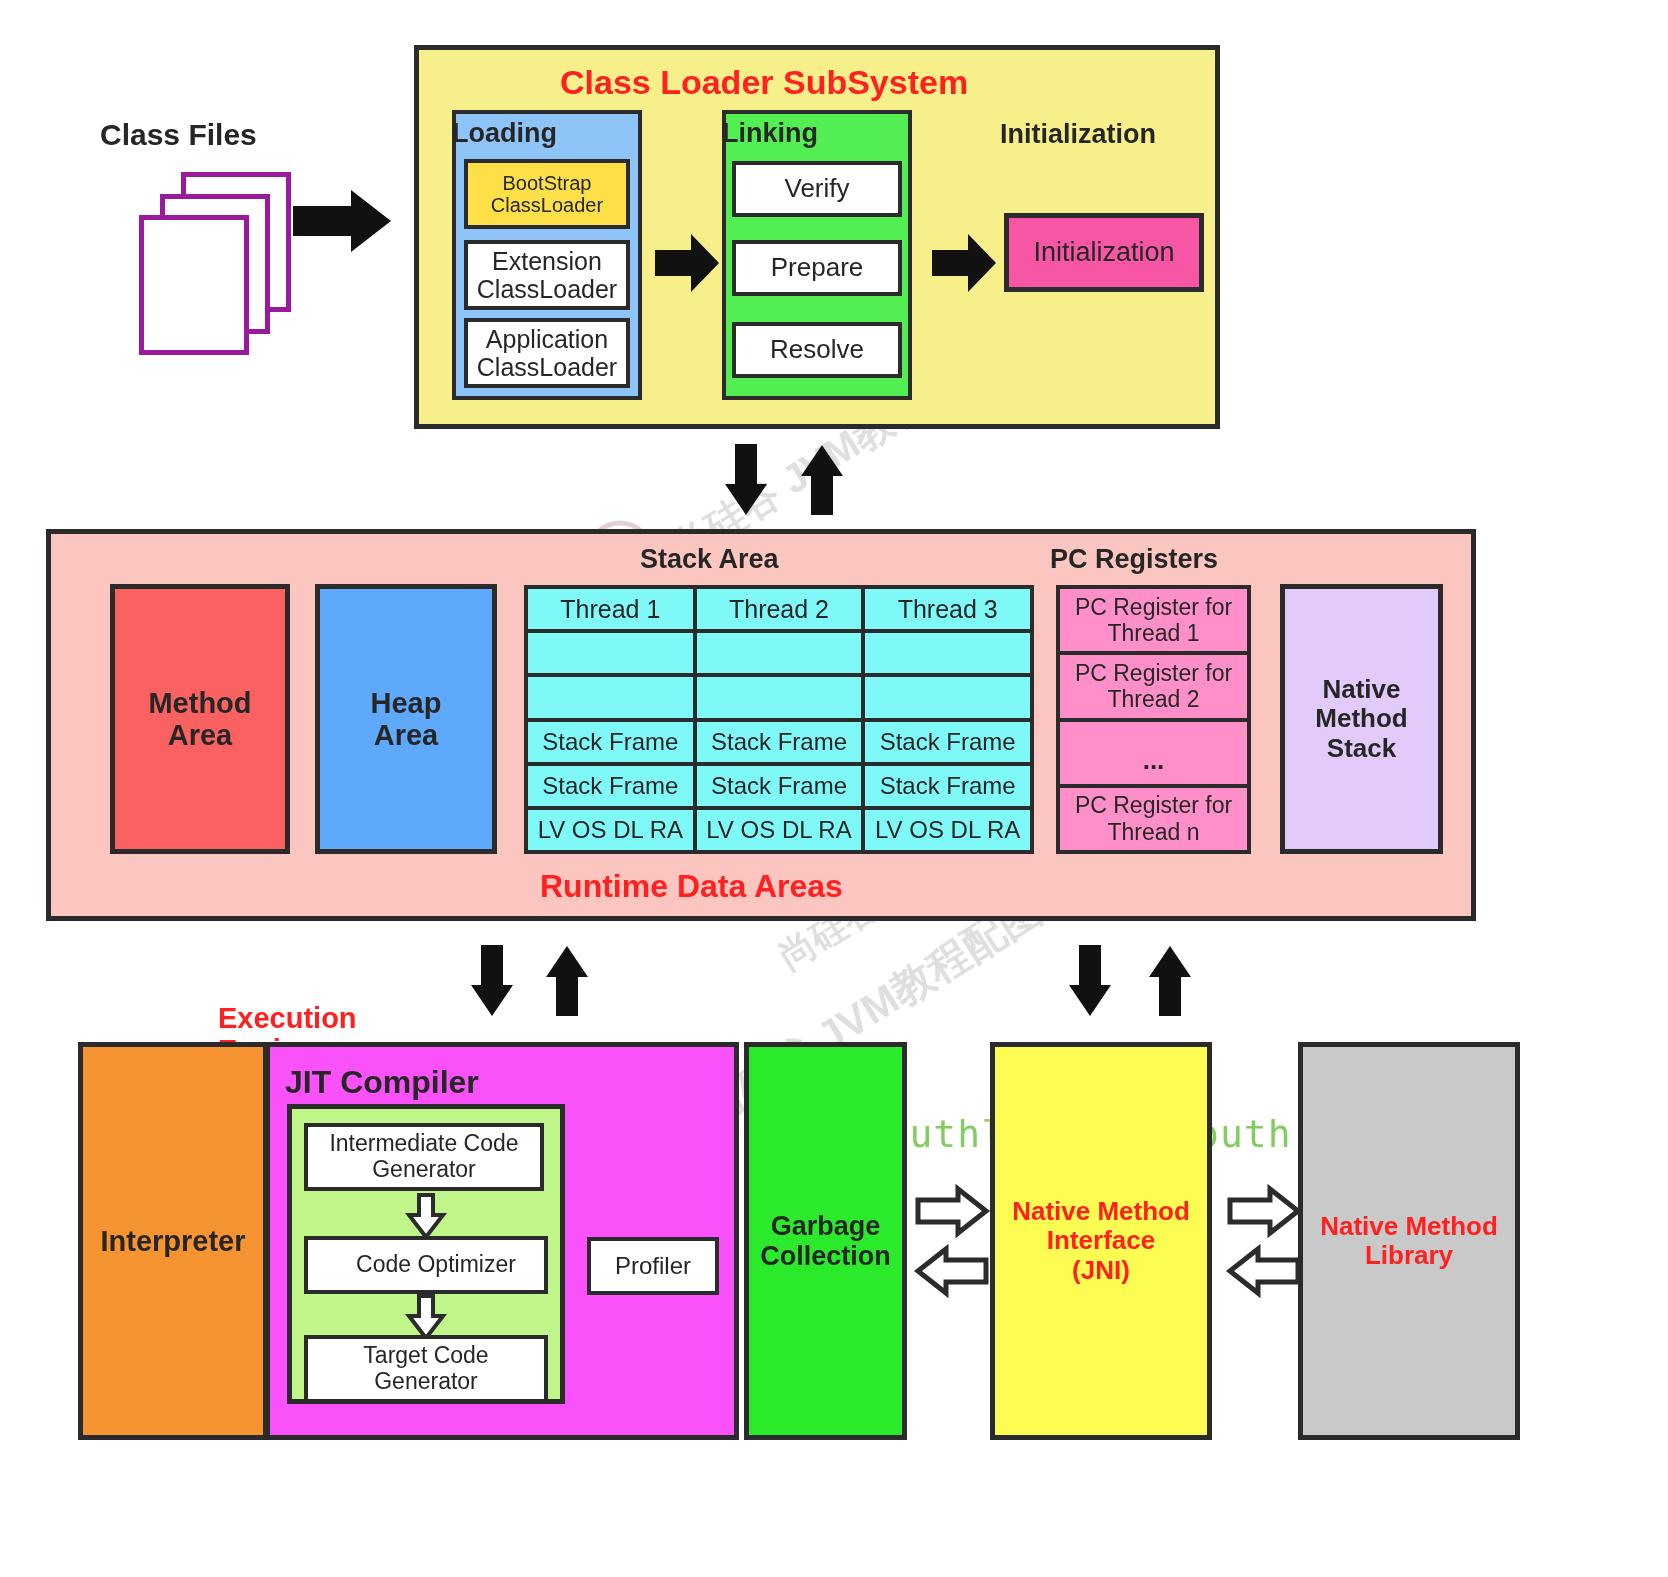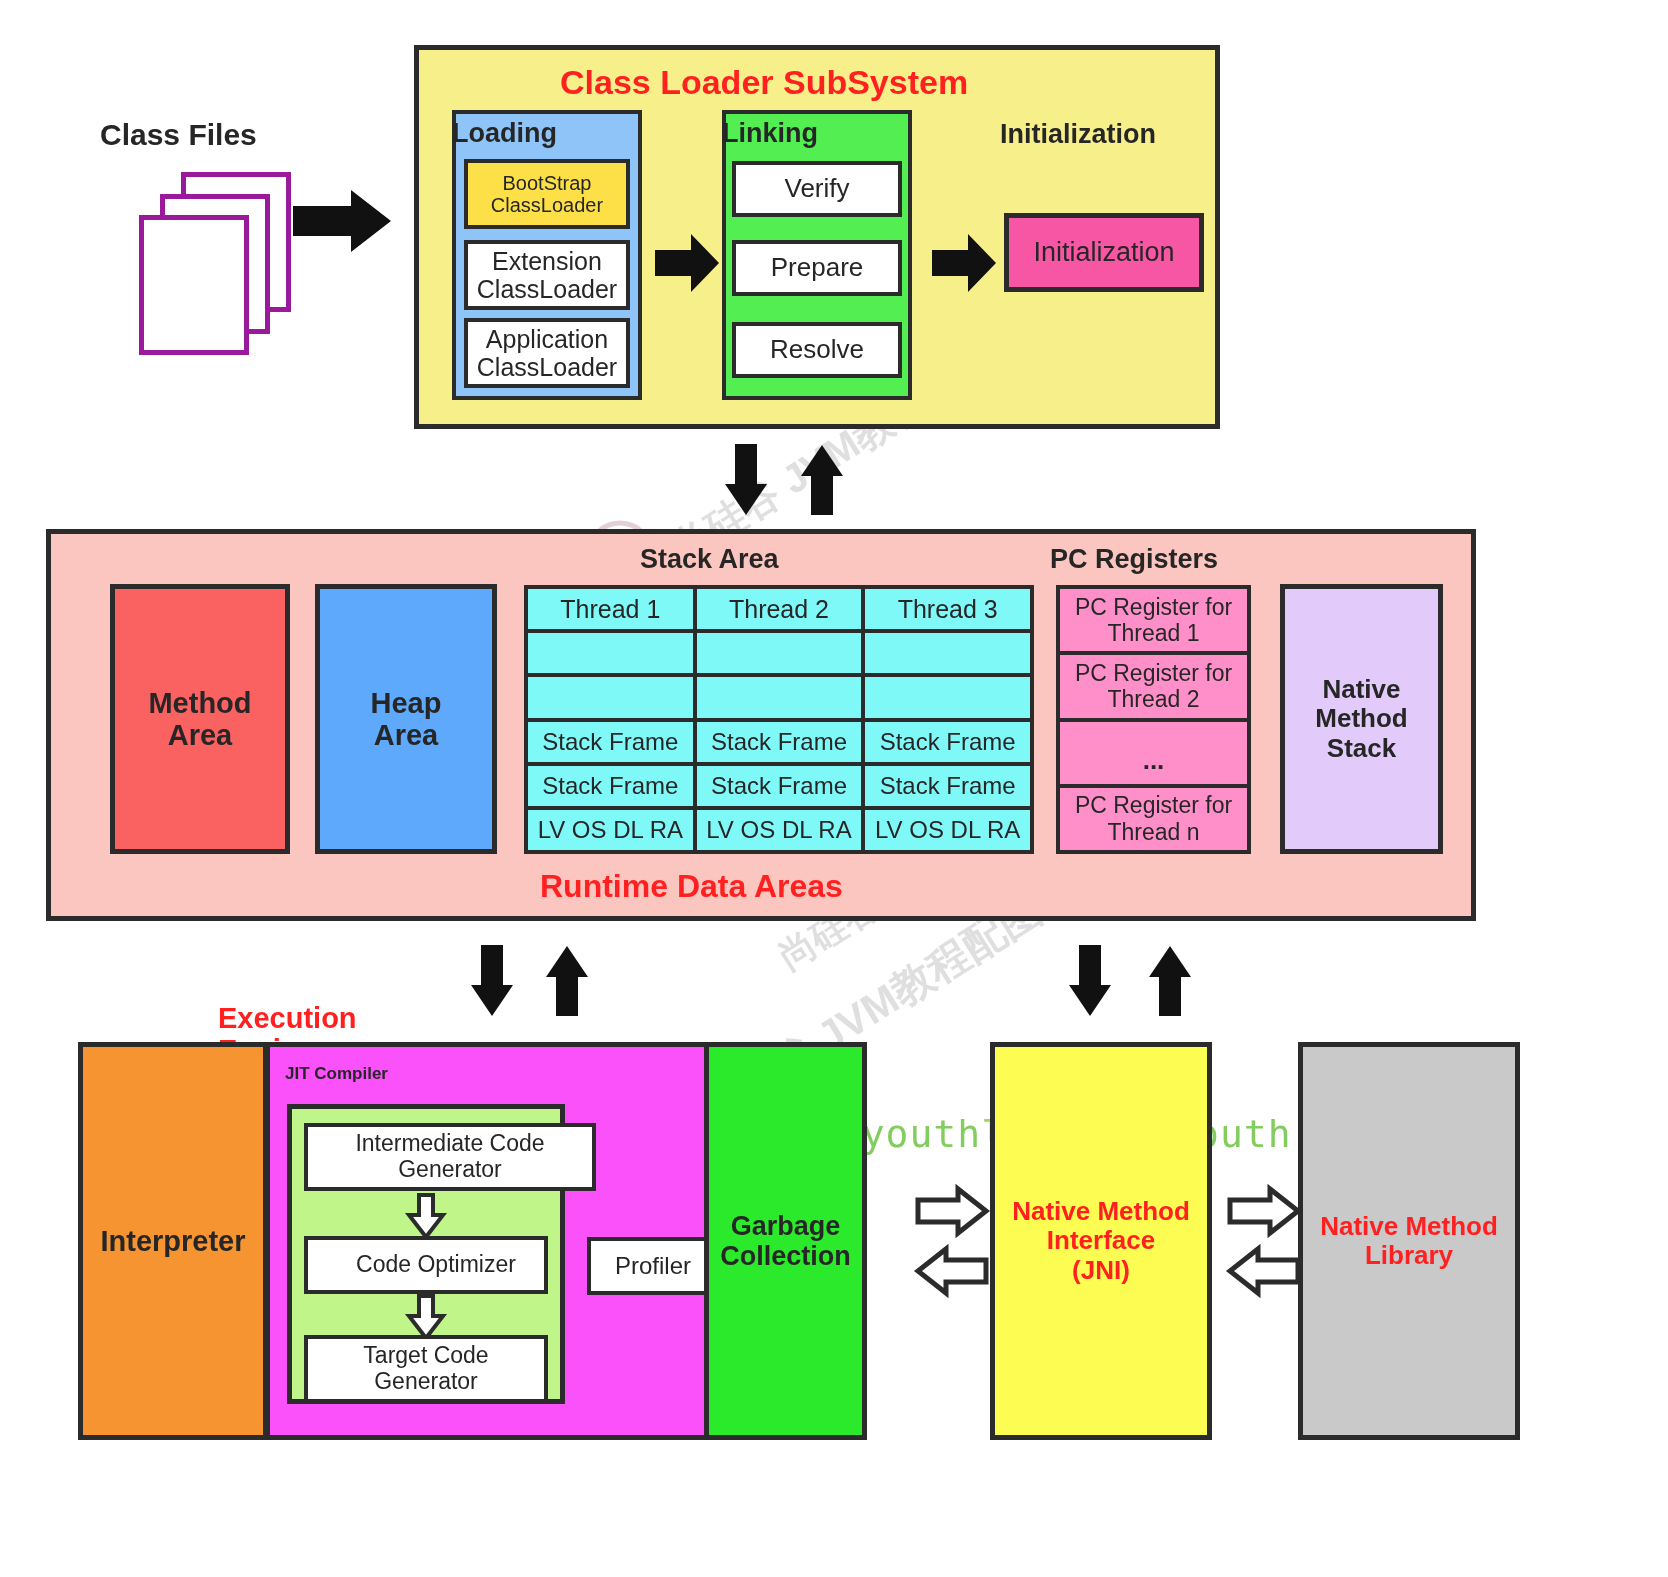--- a/index.html
+++ b/index.html
@@ -283,25 +283,25 @@
     <path d="M22 1 L43 32 L33 32 L33 71 L11 71 L11 32 L1 32 Z" fill="#111111"></path>
   </svg>
 
   <div class="lbl title-red" style="left:218px; top:1003px; width:240px; font-size:29px; text-align:left;">Execution Engine</div>
 
   <div class="bx" style="left:78px; top:1042px; width:190px; height:398px; background:#f79432; font-size:29px; font-weight:bold;">
     <span>Interpreter</span>
   </div>
 
   <div class="bx" style="left:265px; top:1042px; width:474px; height:398px; background:#fa51fa; display:block;"></div>
-  <div class="lbl title-dark" style="left:285px; top:1065px; width:280px; font-size:17px;">JIT Compiler</div>
+  <div class="lbl title-dark" style="left:285px; top:1065px; width:280px; font-size:32px;">JIT Compiler</div>
 
   <div class="bx" style="left:287px; top:1104px; width:278px; height:300px; background:#c0f58a; display:block;"></div>
 
-  <div class="bx bx-thin" style="left:304px; top:1123px; width:292px; height:68px; background:#ffffff; flex-direction:column; font-size:23px;">
+  <div class="bx bx-thin" style="left:304px; top:1123px; width:240px; height:68px; background:#ffffff; flex-direction:column; font-size:23px;">
     <span>Intermediate Code</span>
     <span>Generator</span>
   </div>
 
   <svg class="arrow" style="left:406px; top:1195px;" width="40" height="44" viewBox="0 0 40 44">
     <path d="M13 0 L27 0 L27 20 L37 20 L20 42 L3 20 L13 20 Z" fill="#ffffff" stroke="#2b2b2b" stroke-width="4"></path>
   </svg>
 
   <div class="bx bx-thin" style="left:304px; top:1236px; width:244px; height:58px; background:#ffffff; font-size:23px;padding-left:20px;">
     <span>Code Optimizer</span>
@@ -313,21 +313,21 @@
 
   <div class="bx bx-thin" style="left:304px; top:1335px; width:244px; height:68px; background:#ffffff; flex-direction:column; font-size:23px;">
     <span>Target Code</span>
     <span>Generator</span>
   </div>
 
   <div class="bx bx-thin" style="left:587px; top:1237px; width:132px; height:58px; background:#ffffff; font-size:24px;">
     <span>Profiler</span>
   </div>
 
-  <div class="bx" style="left:704px; top:1042px; width:163px; height:398px; background:#2bea2b; flex-direction:column; font-size:27px; font-weight:bold;">
+  <div class="bx" style="left:744px; top:1042px; width:163px; height:398px; background:#2bea2b; flex-direction:column; font-size:27px; font-weight:bold;">
     <span>Garbage</span>
     <span>Collection</span>
   </div>
 
   <svg class="arrow" style="left:916px; top:1186px;" width="72" height="50" viewBox="0 0 72 50">
     <path d="M2 14 L42 14 L42 3 L70 25 L42 47 L42 36 L2 36 Z" fill="#ffffff" stroke="#2b2b2b" stroke-width="5"></path>
   </svg>
   <svg class="arrow" style="left:916px; top:1246px;" width="72" height="50" viewBox="0 0 72 50">
     <path d="M70 14 L30 14 L30 3 L2 25 L30 47 L30 36 L70 36 Z" fill="#ffffff" stroke="#2b2b2b" stroke-width="5"></path>
   </svg>

